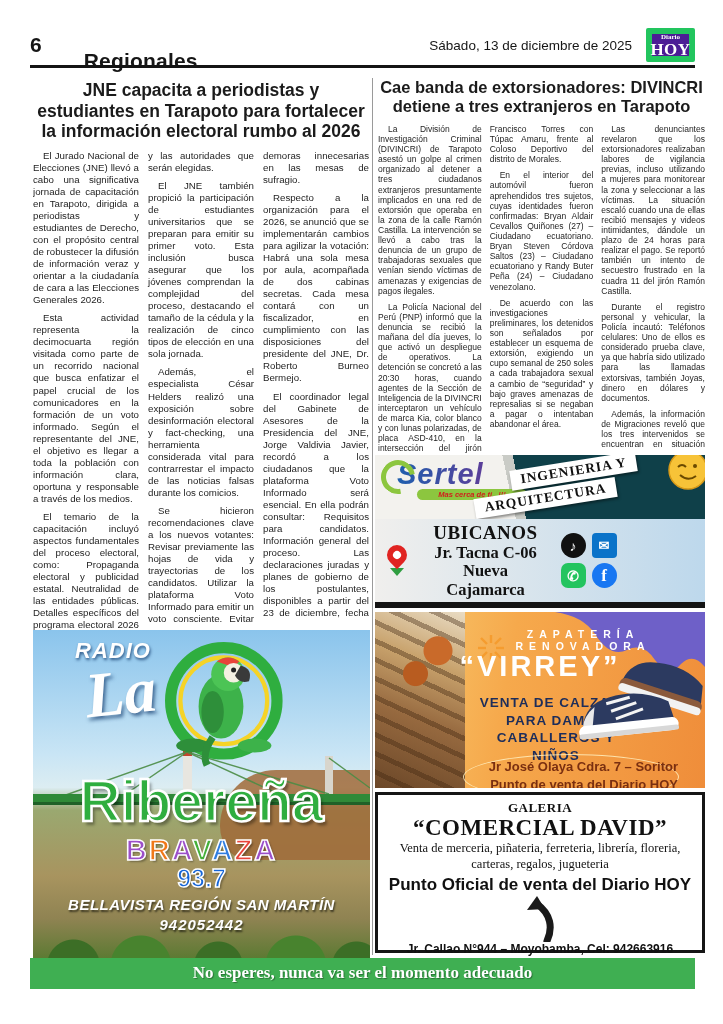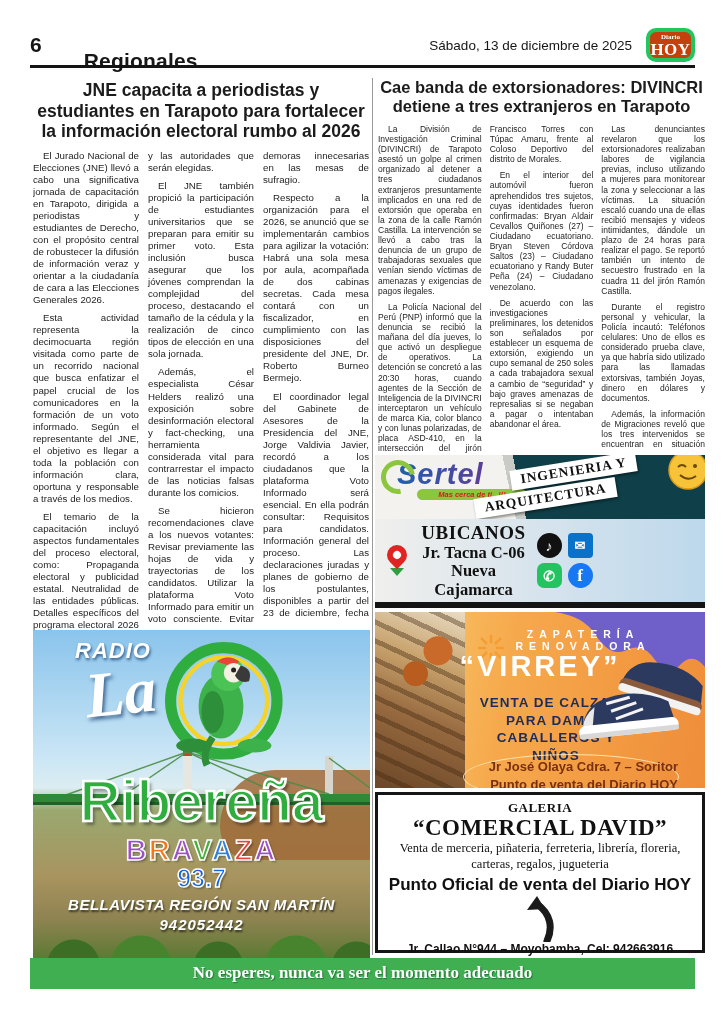--- a/index.html
+++ b/index.html
@@ -5,21 +5,21 @@
   * { box-sizing: border-box; margin: 0; padding: 0; }
   body { background:#ffffff; font-family:"Liberation Sans", sans-serif; }
   .page { position:relative; width:723px; height:1024px; background:#fff; overflow:hidden; margin:0 auto; }
 
   
   .header { position:absolute; left:30px; top:28px; width:665px; height:34px; display:flex; align-items:center; }
   .pagenum { font-size:21px; font-weight:bold; color:#161616; }
   .section { font-size:21px; font-weight:bold; color:#161616; margin-left:42px; letter-spacing:.2px;margin-top:31px; }
   .spacer { flex:1; }
   .date { font-size:13.5px; color:#161616; }
-  .logo { margin-left:14px; width:49px; height:34px; background:#c2410c; border:4px solid #22c55e; border-radius:10px;
+  .logo { margin-left:14px; width:49px; height:34px; background:#4c1d95; border:6px solid #22c55e; border-radius:2px;
           display:flex; flex-direction:column; align-items:center; justify-content:center; }
   .logo-top { font-family:"Liberation Serif", serif; font-size:7px; font-weight:bold; color:#fff; line-height:8px; }
   .logo-main { font-family:"Liberation Serif", serif; font-size:17px; font-weight:bold; color:#fff; line-height:17px; letter-spacing:.5px; }
   .header-rule { position:absolute; left:30px; top:65px; width:665px; height:3px; background:#141414; }
   .main-divider { position:absolute; left:372px; top:78px; width:1px; height:877px; background:#9a9a9a; }
 
   
   .article-left  { position:absolute; left:33px;  top:80px; width:336px; }
   .article-right { position:absolute; left:378px; top:78px; width:327px; }
   .article h1 { text-align:center; color:#1b1b1b; }
@@ -44,21 +44,21 @@
   .sertel-tag { margin-left:34px; margin-top:-2px; width:110px; background:#8cc63f; border-radius:6px;
                 font-size:7.5px; font-style:italic; font-weight:bold; color:#d21d1d; text-align:center; padding:1px 0; }
   .ribbon { position:absolute; background:#fff; color:#111; font-family:"Liberation Serif", serif; font-weight:bold;
             font-size:13.5px; letter-spacing:1px; padding:2px 10px; transform:rotate(-9deg);
             box-shadow:1px 2px 3px rgba(0,0,0,.45); white-space:nowrap; }
   .ribbon1 { right:68px; top:6px; }
   .ribbon2 { right:88px; top:33px; }
   .emoji { position:absolute; right:-6px; top:-8px; }
   .sertel-bottom { position:absolute; left:0; top:64px; width:330px; height:83px;
                    background:linear-gradient(90deg,#f0efed 0%, #bdd8ec 100%);
-                   display:flex; align-items:center; padding:0 8px; }
+                   display:flex; align-items:center; padding:0 8px;gap:12px; }
   .pin-wrap { width:28px; display:flex; flex-direction:column; align-items:center; }
   .pin { width:20px; height:20px; background:#e02421; border-radius:50% 50% 50% 0; transform:rotate(-45deg); position:relative; }
   .pin::after { content:""; position:absolute; left:6px; top:6px; width:8px; height:8px; border-radius:50%; background:#fff; }
   .pin-base { width:0; height:0; margin-top:3px; border-left:7px solid transparent; border-right:7px solid transparent; border-top:8px solid #2f9e41; }
   .ubicanos { width:125px; text-align:center; font-family:"Liberation Serif", serif; color:#111; }
   .ubicanos-title { font-size:19px; font-weight:bold; letter-spacing:.5px; }
   .ubicanos-l1, .ubicanos-l2 { font-size:16.5px; font-weight:bold; line-height:1.1; }
   .social { width:58px; display:grid; grid-template-columns:26px 26px; grid-gap:5px 5px; justify-content:center; }
   .sicon { width:25px; height:25px; display:flex; align-items:center; justify-content:center; color:#fff; font-size:14px; font-weight:bold; }
   .tiktok { background:#111; border-radius:50%; }

